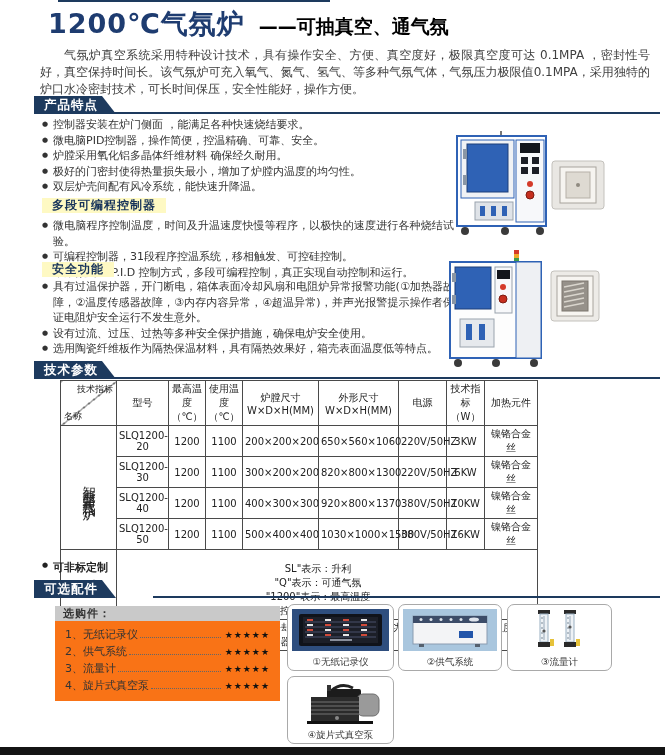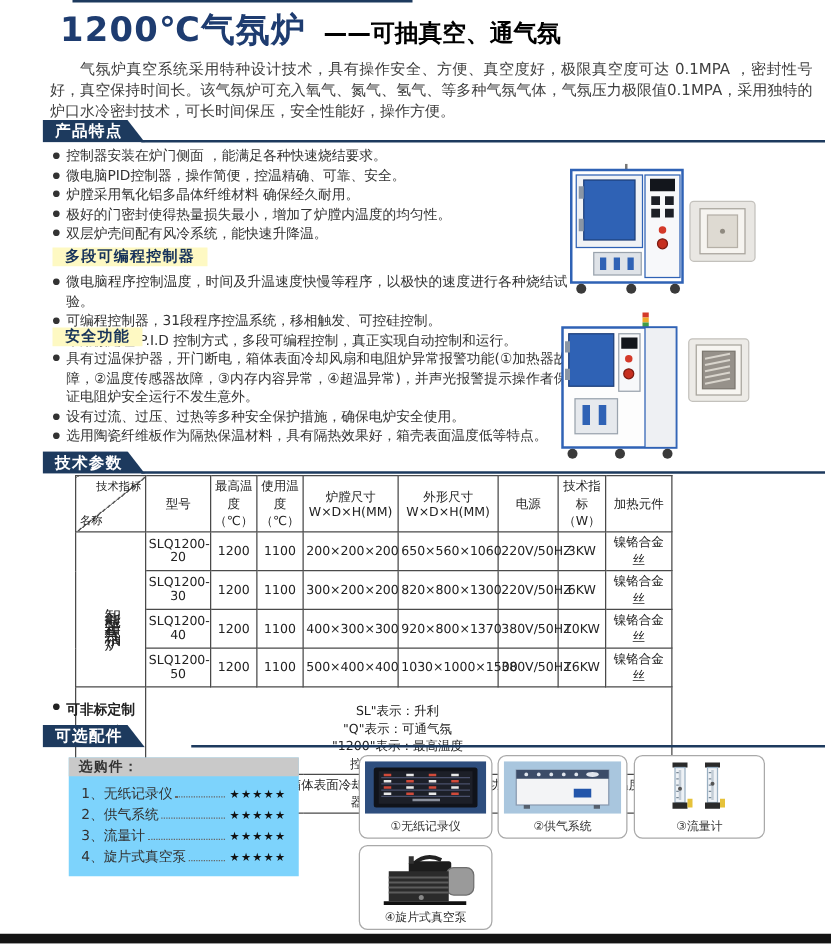--- a/index.html
+++ b/index.html
@@ -92,22 +92,22 @@
   td.safetycell { text-align:left; padding-left:6px; }
 
   .nonstandard-note {
     position:absolute; left:42px; top:560px; font-size:11px; font-weight:bold; color:#222;
     padding-left:11px;
   }
   .nonstandard-note::before { content:"●"; position:absolute; left:0; top:1px; font-size:7px; }
 
   
   .opt-panel {
-    position:absolute; left:55px; top:606px; width:184px; height:95px;
-    background:#7dd3fc;
+    position:absolute; left:55px; top:606px; width:225px; height:95px;
+    background:#f97316;
   }
   .opt-panel-head {
     background:#c9c9c9; height:15px; line-height:15px; padding-left:8px;
     font-size:11px; font-weight:bold; color:#333; letter-spacing:1px;
   }
   .opt-items { padding:6px 10px 0 10px; }
   .opt-row { display:flex; align-items:baseline; font-size:11px; color:#333; height:17px; }
   .opt-no { white-space:nowrap; }
   .opt-name { white-space:nowrap; }
   .opt-leader { flex:1; border-bottom:1px dotted #666; margin:0 4px 3px 2px; min-width:10px; }

